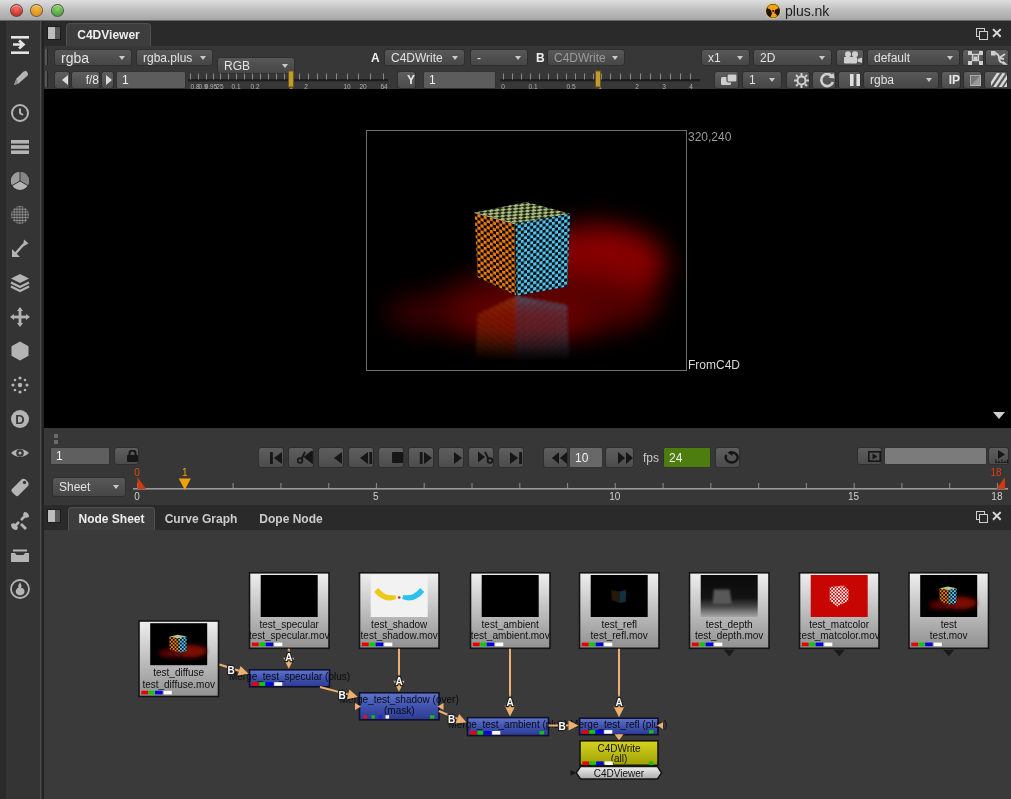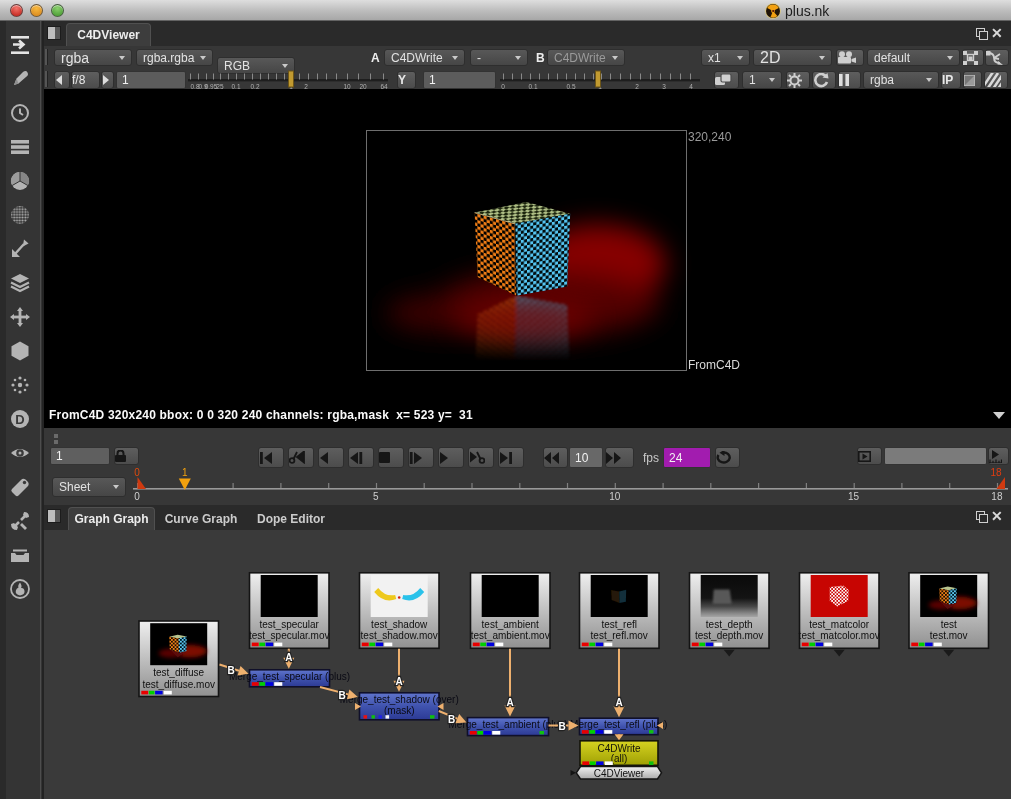--- a/index.html
+++ b/index.html
@@ -3,21 +3,21 @@
 *{margin:0;padding:0;box-sizing:border-box}
 body{width:1011px;height:799px;overflow:hidden;background:#262626;
  font-family:"Liberation Sans",sans-serif}
 #pg{position:relative;width:1011px;height:799px}
 .abs{position:absolute}
 .dd{position:absolute;background:linear-gradient(#585858,#464646);border-radius:3px;
  border:1px solid #2e2e2e;display:flex;align-items:center;padding:0 6px}
 .dd .da{margin-left:auto;width:0;height:0;border-left:3.5px solid transparent;
  border-right:3.5px solid transparent;border-top:4.5px solid #c9c9c9}
 .bt{position:absolute;background:linear-gradient(#5e5e5e,#4c4c4c);border-radius:3px;
- border:1px solid #2e2e2e;display:flex;align-items:center;justify-content:flex-start;
+ border:1px solid #2e2e2e;display:flex;align-items:center;justify-content:flex-end;
  color:#d8d8d8;font-size:11px}
 .inp{position:absolute;border:1px solid #333;border-radius:2px;display:flex;
  align-items:center;padding:0 5px;color:#f2f2f2;font-size:12px}
 svg text{font-family:"Liberation Sans",sans-serif}
 </style></head><body>
 <div id="pg">
 <div class="abs" style="left:0;top:0;width:1011px;height:21px;
  background:linear-gradient(#dedede,#bcbcbc 55%,#a7a7a7);border-bottom:1px solid #636363">
 </div>
 <div class="abs" style="left:9.5px;top:4px;width:13px;height:13px;border-radius:50%;
@@ -147,21 +147,21 @@
 <div class="abs" style="left:979px;top:31px;width:9px;height:9px;border:1.5px solid #cfcfcf;background:#2a2a2a"></div>
 <div class="abs" style="left:991px;top:25px;width:14px;height:16px;color:#d9d9d9;font-size:14px;font-weight:bold">✕</div>
 <div class="abs" style="left:44px;top:46px;width:967px;height:43px;background:#373737"></div>
 <div class="abs" style="left:45px;top:49px;width:3px;height:16px;border-left:2px solid #555;border-right:1px solid #222"></div>
 <div class="abs" style="left:45px;top:71px;width:3px;height:16px;border-left:2px solid #555;border-right:1px solid #222"></div>
 <div class="dd" style="left:54px;top:49px;width:78px;height:17px">
       <span style="color:#e2e2e2;font-size:14px">rgba</span>
       <span class="da"></span>
     </div>
 <div class="dd" style="left:136px;top:49px;width:77px;height:17px">
-      <span style="color:#e2e2e2;font-size:12px">rgba.rgba</span>
+      <span style="color:#e2e2e2;font-size:12px">rgba.plus</span>
       <span class="da"></span>
     </div>
 <div class="dd" style="left:217px;top:57px;width:78px;height:17px">
       <span style="color:#e2e2e2;font-size:12px">RGB</span>
       <span class="da"></span>
     </div>
 <div class="abs" style="left:371px;top:51px;color:#ededed;font-size:12px;font-weight:bold">A</div>
 <div class="dd" style="left:384px;top:49px;width:81px;height:17px">
       <span style="color:#e2e2e2;font-size:12px">C4DWrite</span>
       <span class="da"></span>
@@ -173,21 +173,21 @@
 <div class="abs" style="left:536px;top:51px;color:#ededed;font-size:12px;font-weight:bold">B</div>
 <div class="dd" style="left:547px;top:49px;width:78px;height:17px">
       <span style="color:#9a9a9a;font-size:12px">C4DWrite</span>
       <span class="da"></span>
     </div>
 <div class="dd" style="left:701px;top:49px;width:49px;height:17px">
       <span style="color:#e2e2e2;font-size:12px">x1</span>
       <span class="da"></span>
     </div>
 <div class="dd" style="left:753px;top:49px;width:79px;height:17px">
-      <span style="color:#e2e2e2;font-size:16px">2D</span>
+      <span style="color:#e2e2e2;font-size:12px">2D</span>
       <span class="da"></span>
     </div>
 <div class="bt" style="left:836px;top:49px;width:28px;height:17px">
       <svg width="20" height="13" viewBox="0 0 20 13">
 <circle cx="5" cy="3.2" r="3" fill="#cfcfcf"></circle>
         <circle cx="12" cy="3.2" r="3" fill="#cfcfcf"></circle>
 <rect x="1" y="6" width="13" height="6.5" rx="1" fill="#cfcfcf"></rect>
 <path d="M14.5 8 L19 6.5 L19 12 L14.5 10.5 Z" fill="#cfcfcf"></path>
       </svg>
     </div>
@@ -423,21 +423,20 @@
  <polygon points="474.6,212.5 515.1,223.8 516.4,295.7 477.6,277.1" fill="url(#pL)"></polygon>
  <polygon points="515.1,223.8 570.2,213.8 567.2,286.4 516.4,295.7" fill="url(#pR)"></polygon>
  <line x1="474.6" y1="212.5" x2="515.1" y2="223.8" stroke="#d8dfb8" stroke-width="1" opacity=".6"></line>
  <line x1="515.1" y1="223.8" x2="516.4" y2="295.7" stroke="#05090c" stroke-width="1" opacity=".7"></line>
 </g>
 <rect x="366.5" y="130.5" width="320" height="240" fill="none" stroke="#6e6e6e" stroke-width="1"></rect>
 <text x="688" y="141" font-size="12" fill="#9a9a9a">320,240</text>
 <text x="688" y="369" font-size="12" fill="#d8d8d8">FromC4D</text>
 </svg>
 <div class="abs" style="left:44px;top:403px;width:967px;height:25px;background:#000"></div>
-<div class="abs" style="left:49px;top:408px;color:#fafafa;font-size:12px;font-weight:bold;letter-spacing:.2px">FromC4D 320x240 bbox: 0 0 320 240 channels: rgba,mask&nbsp;&nbsp;x= 523 y=&nbsp;&nbsp;31</div>
 <div class="abs" style="left:993px;top:412px;width:0;height:0;border-left:6px solid transparent;border-right:6px solid transparent;border-top:7px solid #cfcfcf"></div>
 <div class="abs" style="left:44px;top:428px;width:967px;height:77px;background:#373737"></div>
 <div class="abs" style="left:54px;top:434px;width:4px;height:4px;background:#6a6a6a"></div>
 <div class="abs" style="left:54px;top:440px;width:4px;height:4px;background:#6a6a6a"></div>
 <div class="inp" style="left:50px;top:447px;width:60px;height:18px;background:#5f5f5f">
       <span>1</span>
     </div>
 <div class="bt" style="left:114px;top:447px;width:25px;height:18px">
       <svg width="11" height="12" viewBox="0 0 11 12">
 <rect x="0" y="5" width="11" height="7" rx="1" fill="#161616"></rect>
@@ -503,21 +502,21 @@
     </div>
 <div class="inp" style="left:569px;top:447px;width:34px;height:21px;background:#686868">
       <span>10</span>
     </div>
 <div class="bt" style="left:605px;top:447px;width:29px;height:21px">
       <svg width="15" height="12" viewBox="0 0 15 12">
         <path d="M0 0 L7 6 L0 12 Z M8 0 L15 6 L8 12 Z" fill="#161616"></path>
       </svg>
     </div>
 <div class="abs" style="left:643px;top:451px;color:#c9c9c9;font-size:12px">fps</div>
-<div class="inp" style="left:663px;top:447px;width:48px;height:21px;background:#a21caf">
+<div class="inp" style="left:663px;top:447px;width:48px;height:21px;background:#4d7c0f">
       <span>24</span>
     </div>
 <div class="bt" style="left:715px;top:447px;width:25px;height:21px">
       <svg width="15" height="14" viewBox="0 0 15 14">
 <path d="M2.5 4 A6 5 0 1 0 7.5 1.5" fill="none" stroke="#161616" stroke-width="2.4"></path>
 <path d="M8.5 -1.5 L8.5 5 L3.5 1.8 Z" fill="#161616"></path>
       </svg>
     </div>
 <div class="bt" style="left:857px;top:447px;width:25px;height:18px">
       <svg width="13" height="11" viewBox="0 0 13 11">
@@ -576,25 +575,25 @@
       <text x="184.8" y="476" font-size="10" fill="#f2a10e" text-anchor="middle">1</text>
       <polygon points="178.8,478.5 190.8,478.5 184.8,490" fill="#f2a10e"></polygon>
       <text x="996" y="476" font-size="10" fill="#e03c10" text-anchor="middle">18</text>
       <polygon points="996.5,489 1005,489 1005,477" fill="#cf3a10"></polygon>
     </svg>
 <div class="abs" style="left:44px;top:505px;width:967px;height:25px;background:#2a2a2a"></div>
 <div class="abs" style="left:47px;top:509px;width:14px;height:14px;border:1px solid #1c1c1c;
  background:linear-gradient(90deg,#bdbdbd 0 55%,#565656 55%)"></div>
 <div class="abs" style="left:68px;top:507px;width:87px;height:23px;background:#3d3d3d;
  border:1px solid #505050;border-bottom:none;border-radius:4px 4px 0 0;display:flex;align-items:center;
- justify-content:center;color:#ededed;font-size:12px;font-weight:bold">Graph Graph</div>
+ justify-content:center;color:#ededed;font-size:12px;font-weight:bold">Node Sheet</div>
 <div class="abs" style="left:157px;top:507px;width:88px;height:23px;display:flex;align-items:center;
  justify-content:center;color:#cccccc;font-size:12px;font-weight:bold">Curve Graph</div>
 <div class="abs" style="left:247px;top:507px;width:88px;height:23px;display:flex;align-items:center;
- justify-content:center;color:#cccccc;font-size:12px;font-weight:bold">Dope Editor</div>
+ justify-content:center;color:#cccccc;font-size:12px;font-weight:bold">Dope Node</div>
 <div class="abs" style="left:976px;top:511px;width:9px;height:9px;border:1.5px solid #cfcfcf"></div>
 <div class="abs" style="left:979px;top:514px;width:9px;height:9px;border:1.5px solid #cfcfcf;background:#2a2a2a"></div>
 <div class="abs" style="left:991px;top:508px;width:14px;height:16px;color:#d9d9d9;font-size:14px;font-weight:bold">✕</div>
 <svg class="abs" style="left:44px;top:530px" width="967" height="269" viewBox="44 530 967 269">
 <defs>
  <linearGradient id="ng" x1="0" y1="0" x2="0" y2="1">
    <stop offset="0" stop-color="#efefef"></stop>
           <stop offset="1" stop-color="#909090"></stop>
  </linearGradient>
  <linearGradient id="mg" x1="0" y1="0" x2="0" y2="1">

